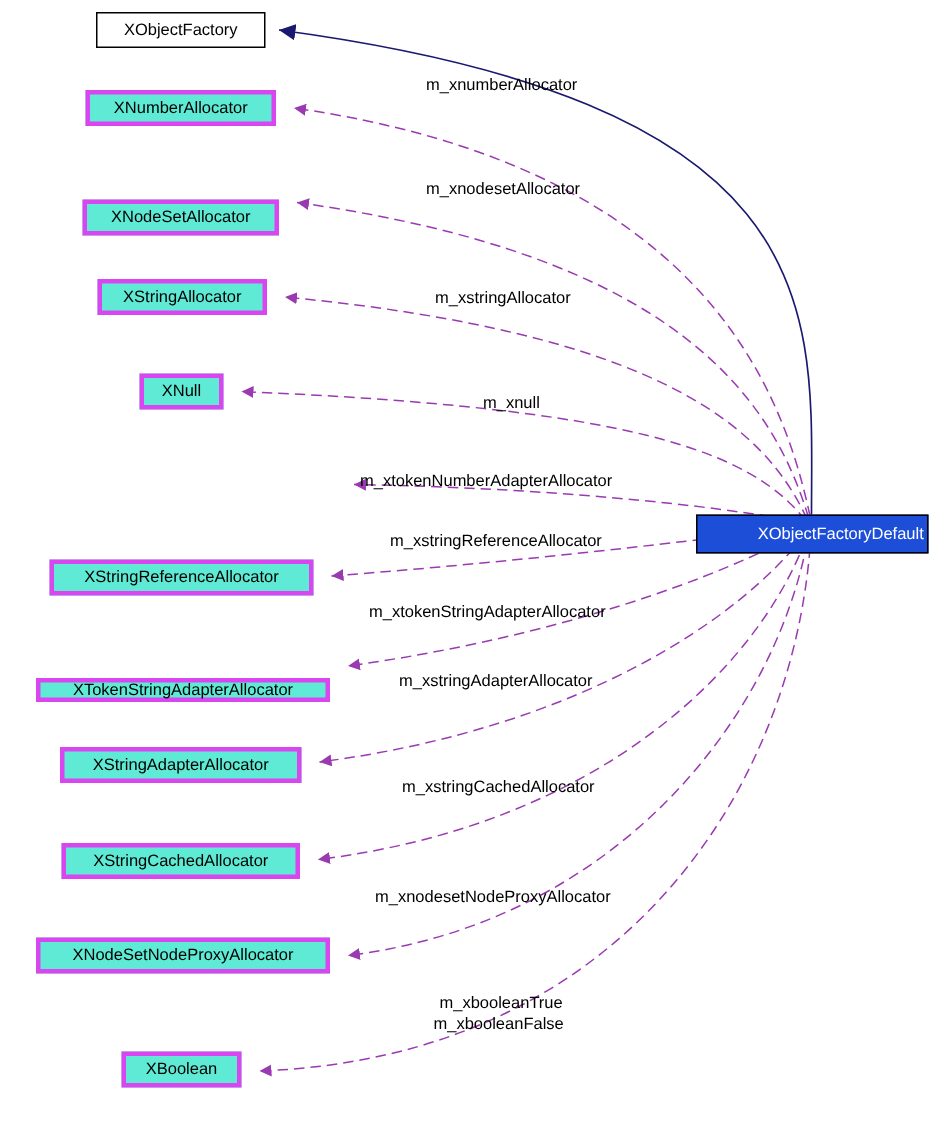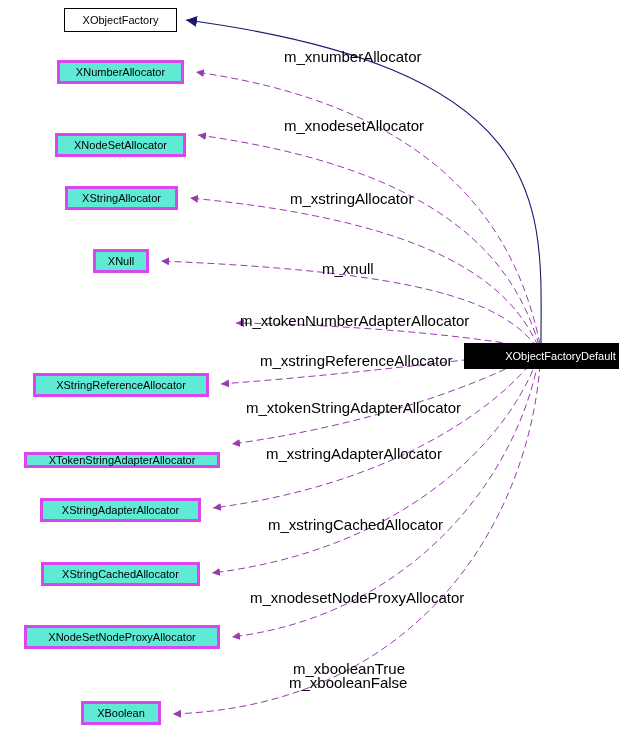--- a/index.html
+++ b/index.html
@@ -25,32 +25,32 @@
     font-size: 11px;
     line-height: 1;
     display: flex;
     align-items: center;
     justify-content: center;
     white-space: nowrap;
     padding: 0 6px;
   }
   .node.root {
     border: 1px solid #000000;
-    background: #000000;
+    background: #1d4ed8;
     color: #ffffff;
     padding-left: 44px;
   }
   .node.plain {
     border: 1px solid #000000;
     background: #ffffff;
     color: #000000;
   }
   .edge-label {
     position: absolute;
-    font-size: 15px;
+    font-size: 11px;
     color: #000000;
     white-space: nowrap;
     line-height: 12px;
   }
   svg.wires {
     position: absolute;
     left: 0;
     top: 0;
     width: 632px;
     height: 755px;

